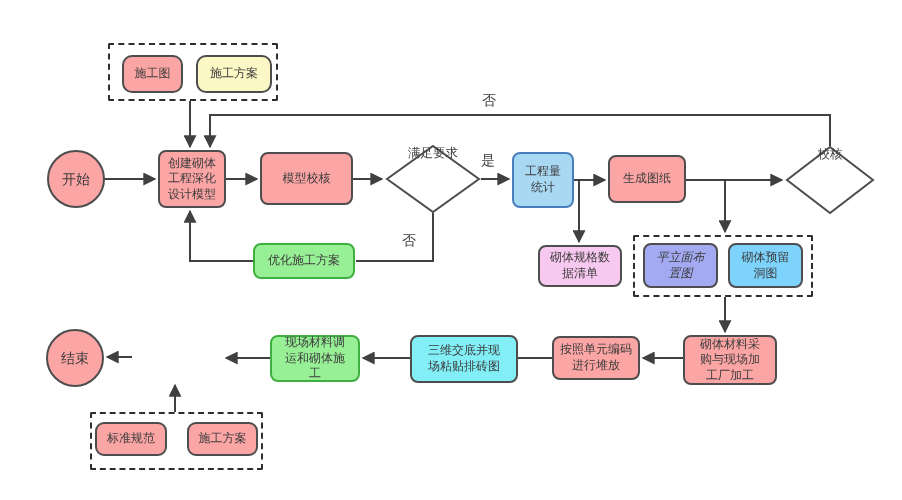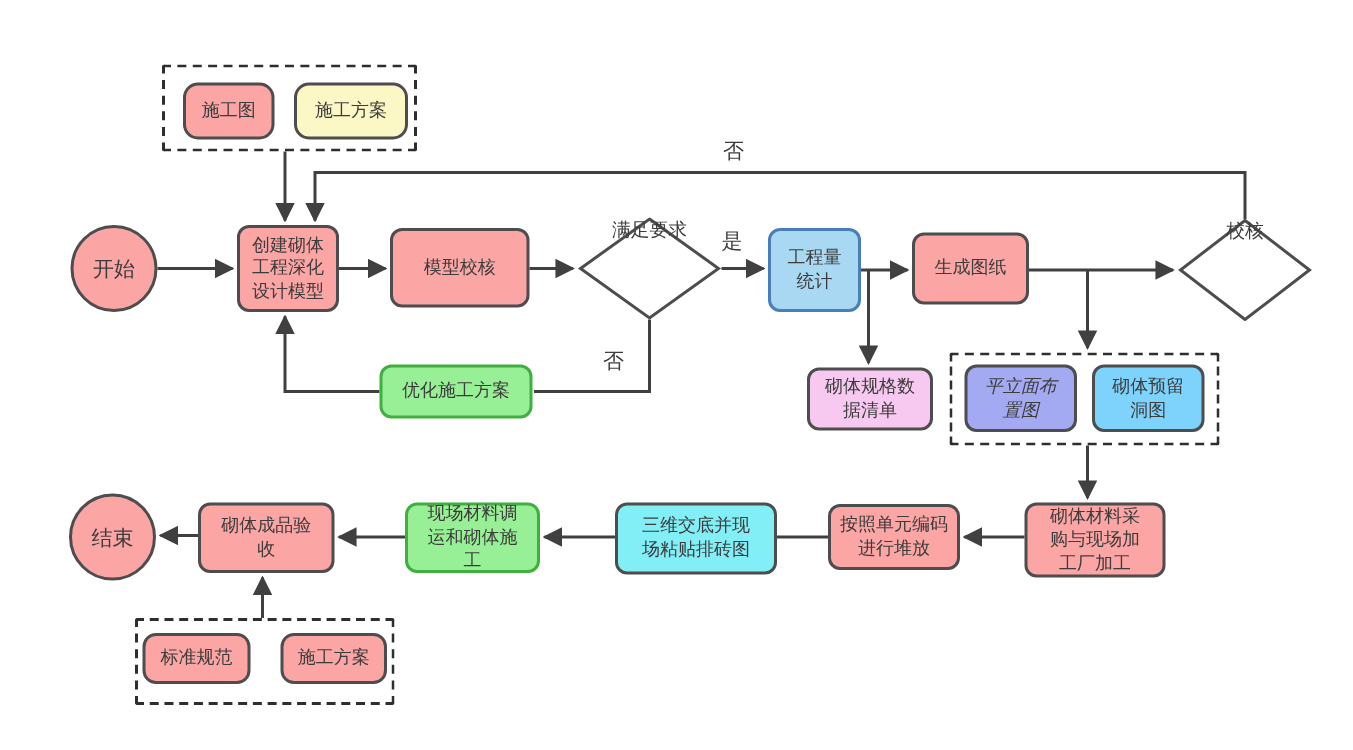--- a/index.html
+++ b/index.html
@@ -123,19 +123,18 @@
 
   <div class="node fill-green" style="left:253px; top:243px; width:102px; height:36px;">优化施工方案</div>
   <div class="node fill-pink" style="left:538px; top:245px; width:84px; height:42px; padding:2px 5px;">砌体规格数据清单</div>
   <div class="node fill-purple" style="left:643px; top:243px; width:75px; height:45px; padding:2px 10px;">平立面布置图</div>
   <div class="node fill-tan" style="left:728px; top:243px; width:75px; height:45px; padding:2px 10px;">砌体预留洞图</div>
 
   <div class="node" style="left:683px; top:335px; width:94px; height:50px; padding:2px 12px;">砌体材料采购与现场加工厂加工</div>
   <div class="node" style="left:552px; top:336px; width:88px; height:44px; padding:2px 6px;">按照单元编码进行堆放</div>
   <div class="node fill-cyan" style="left:410px; top:335px; width:108px; height:48px; padding:2px 11px;">三维交底并现场粘贴排砖图</div>
   <div class="node fill-green" style="left:270px; top:335px; width:90px; height:47px; padding:2px 11px;">现场材料调运和砌体施工</div>
-  <div class="node" style="left:132px; top:335px; width:91px; height:47px; padding:2px 12px;">砌体成品验收</div>
   <div class="node terminator" style="left:46px; top:329px; width:58px; height:58px;">结束</div>
 
   <div class="node" style="left:95px; top:422px; width:72px; height:34px; border-radius:9px;">标准规范</div>
   <div class="node" style="left:187px; top:422px; width:71px; height:34px; border-radius:9px;">施工方案</div>
 
 </div>
 
 </body></html>

